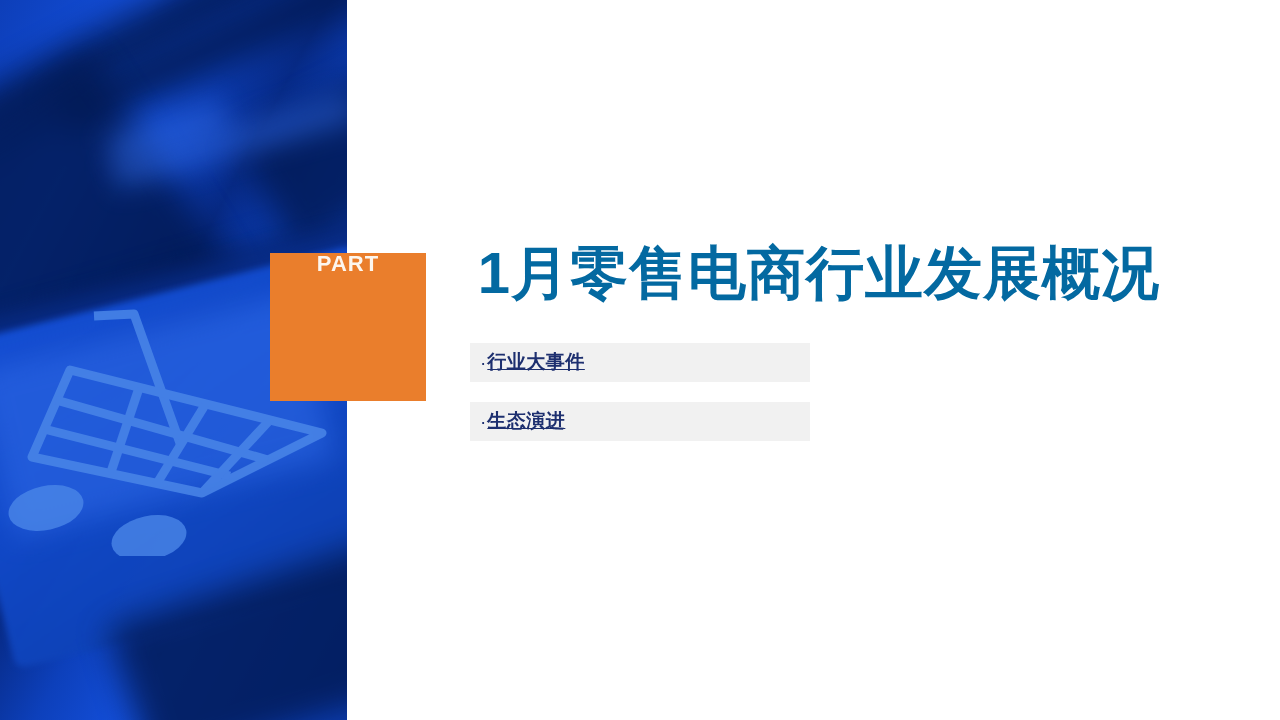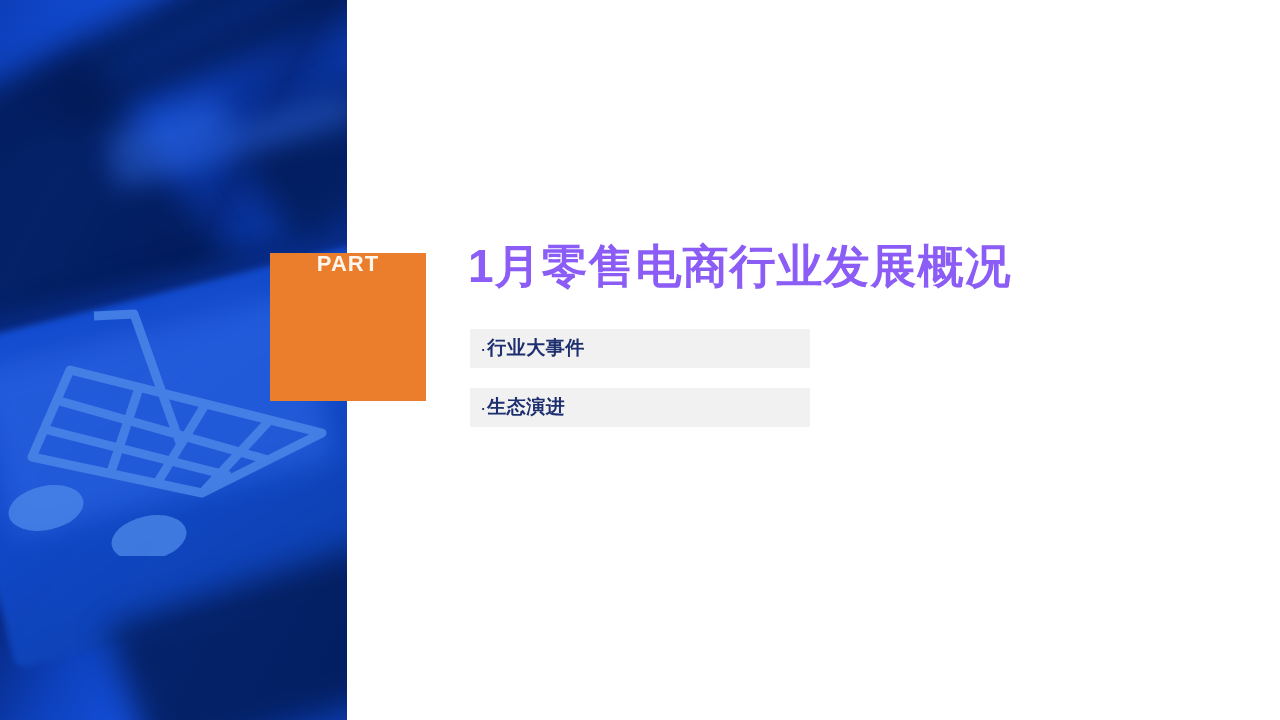--- a/index.html
+++ b/index.html
@@ -178,27 +178,28 @@
   }
 
   
   .content {
     position: absolute;
     left: 470px;
     top: 240px;
     width: 700px;
   }
   .slide-title {
-    color: #8b5cf6;
-    font-size: 46px;
+    color: #0369a1;
+    font-size: 58px;
     font-weight: bold;
     letter-spacing: 1px;
     line-height: 1.15;
     white-space: nowrap;
     margin: 0 0 0 -2px;
+    text-align: center;
   }
   .topic-list {
     list-style: none;
     margin: 0;
     padding: 0;
     margin-top: 36px;
   }
   .topic-item {
     width: 340px;
     height: 39px;
@@ -213,20 +214,21 @@
     color: #1d2f6f;
     font-size: 19px;
     line-height: 1;
     margin-right: 1px;
   }
   .topic-text {
     color: #1d2f6f;
     font-size: 19px;
     font-weight: bold;
     letter-spacing: .5px;
+    text-decoration: underline;
   }
 </style>
 </head>
 <body>
 
 <div class="slide">
 
   <div class="photo-panel">
     <div class="kb-base"></div>
     <div class="shadow sh-a"></div>

